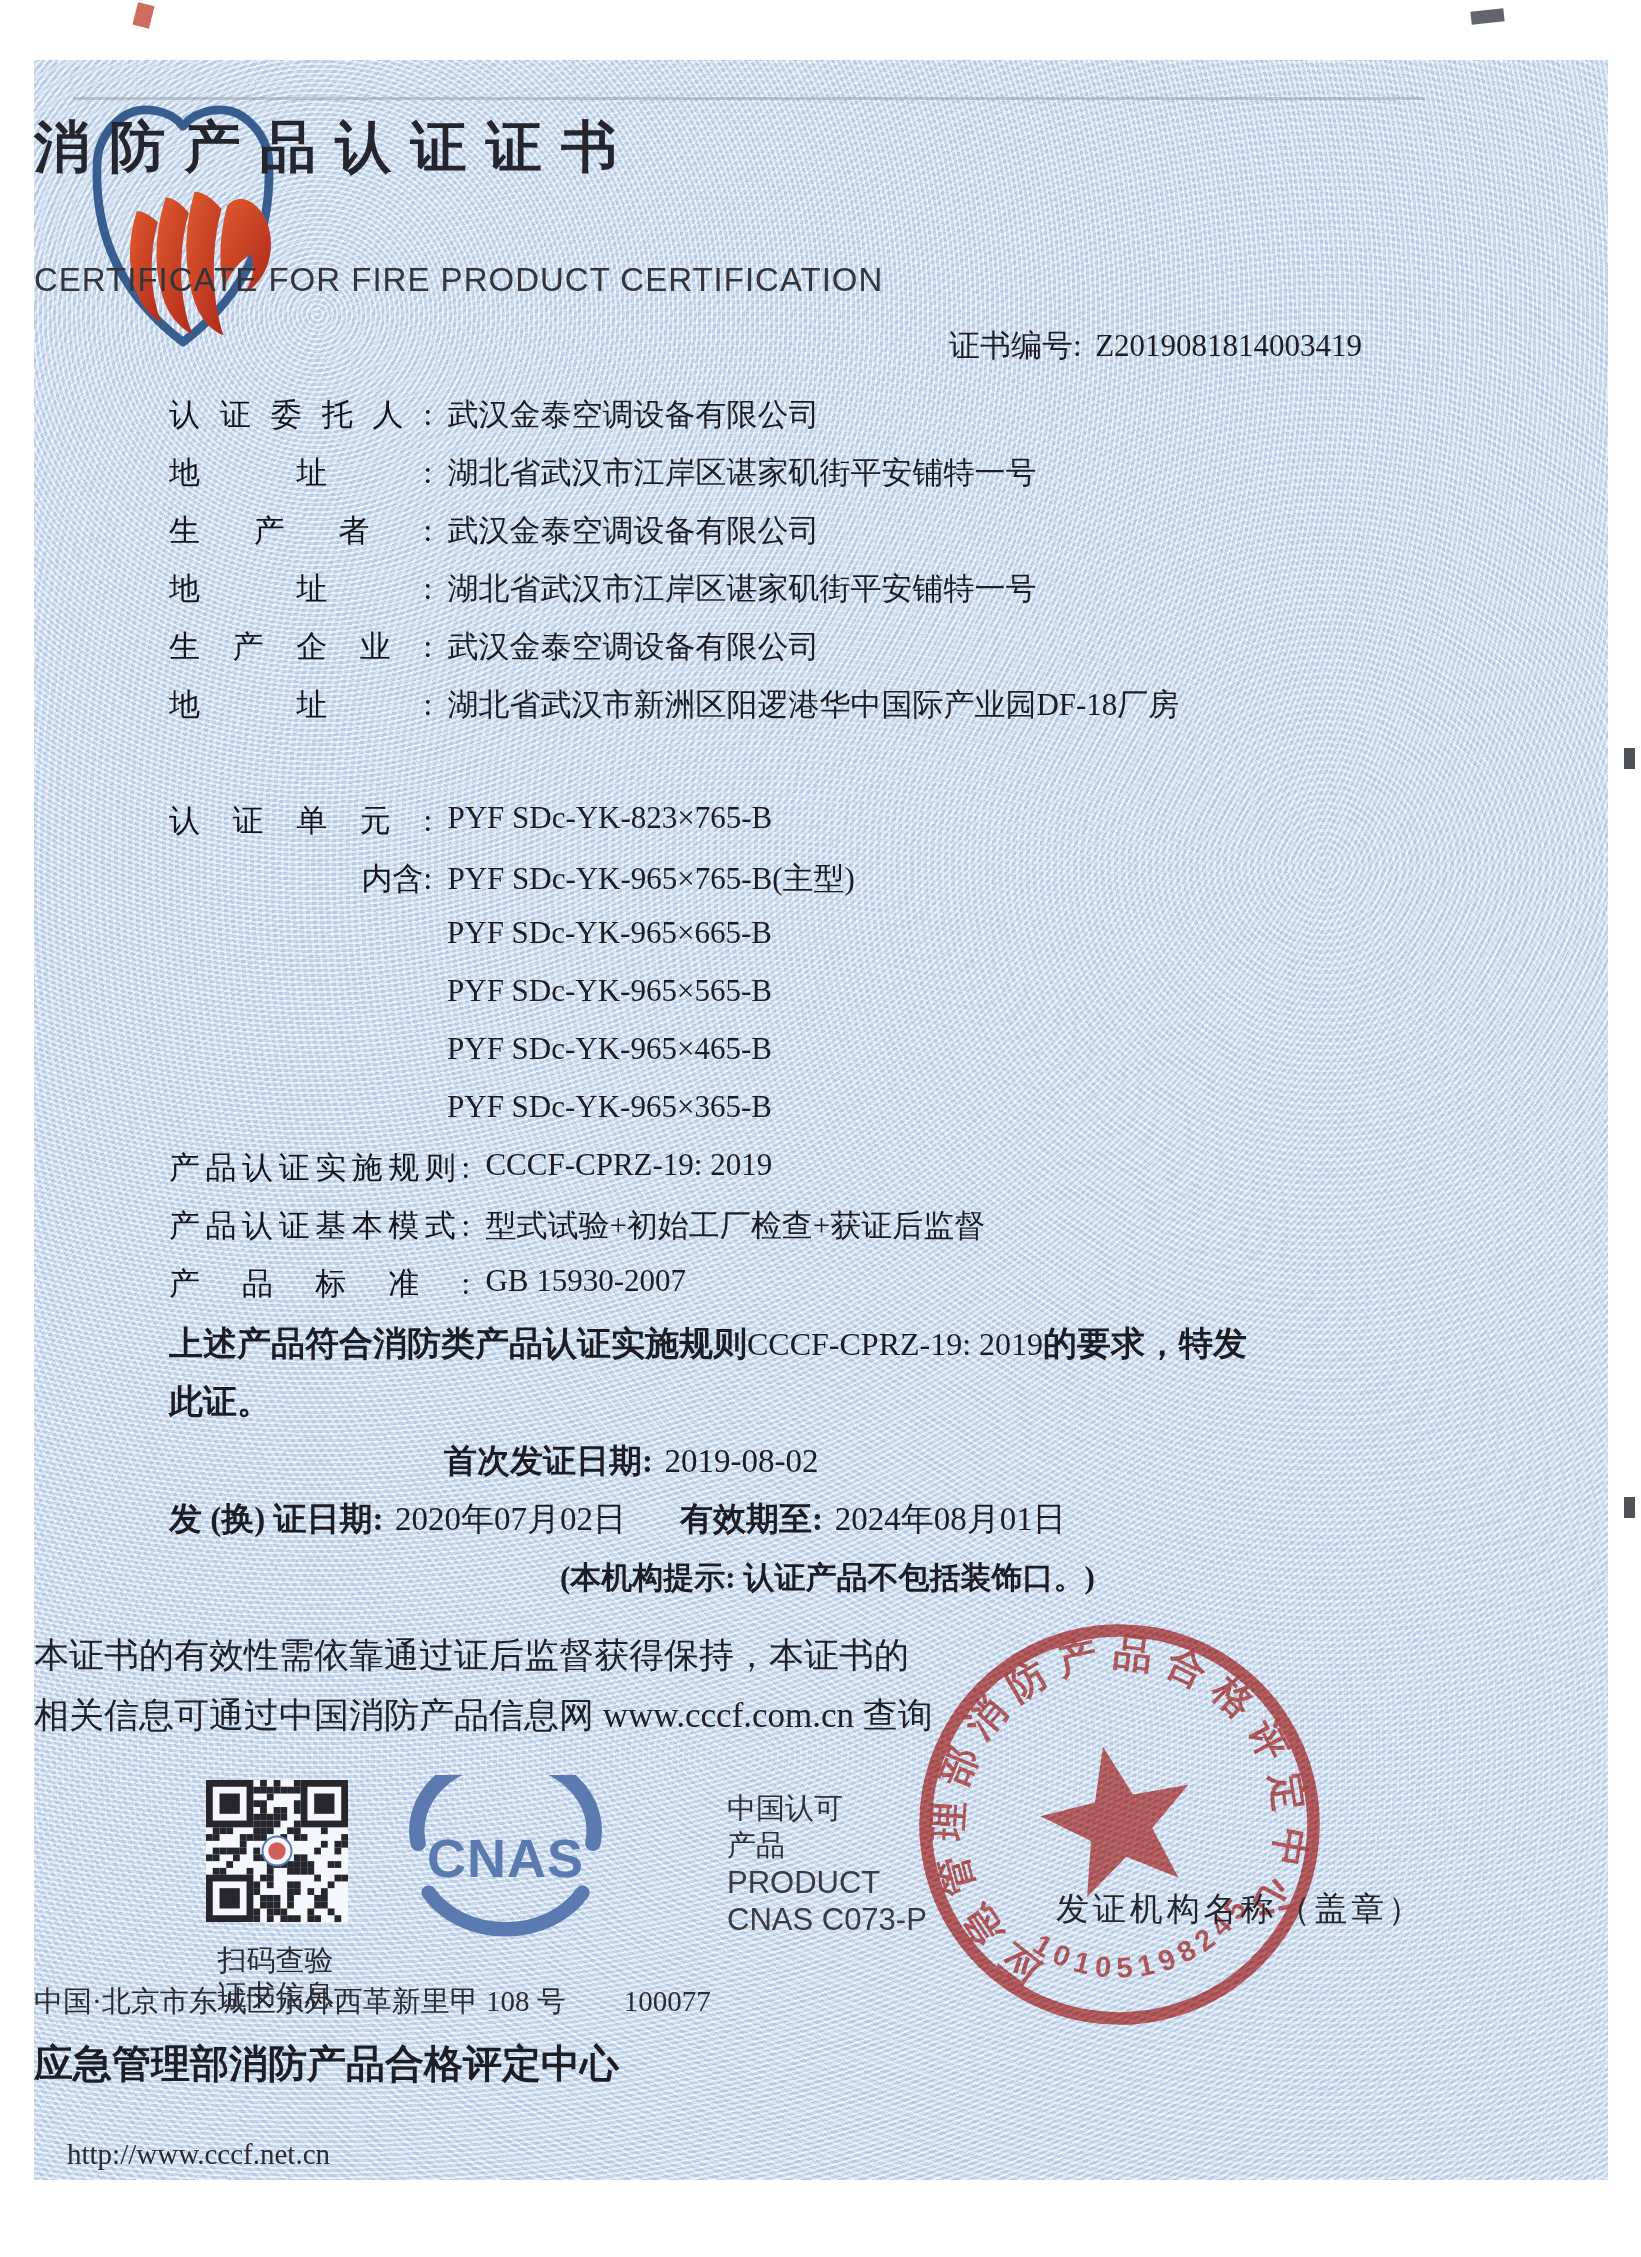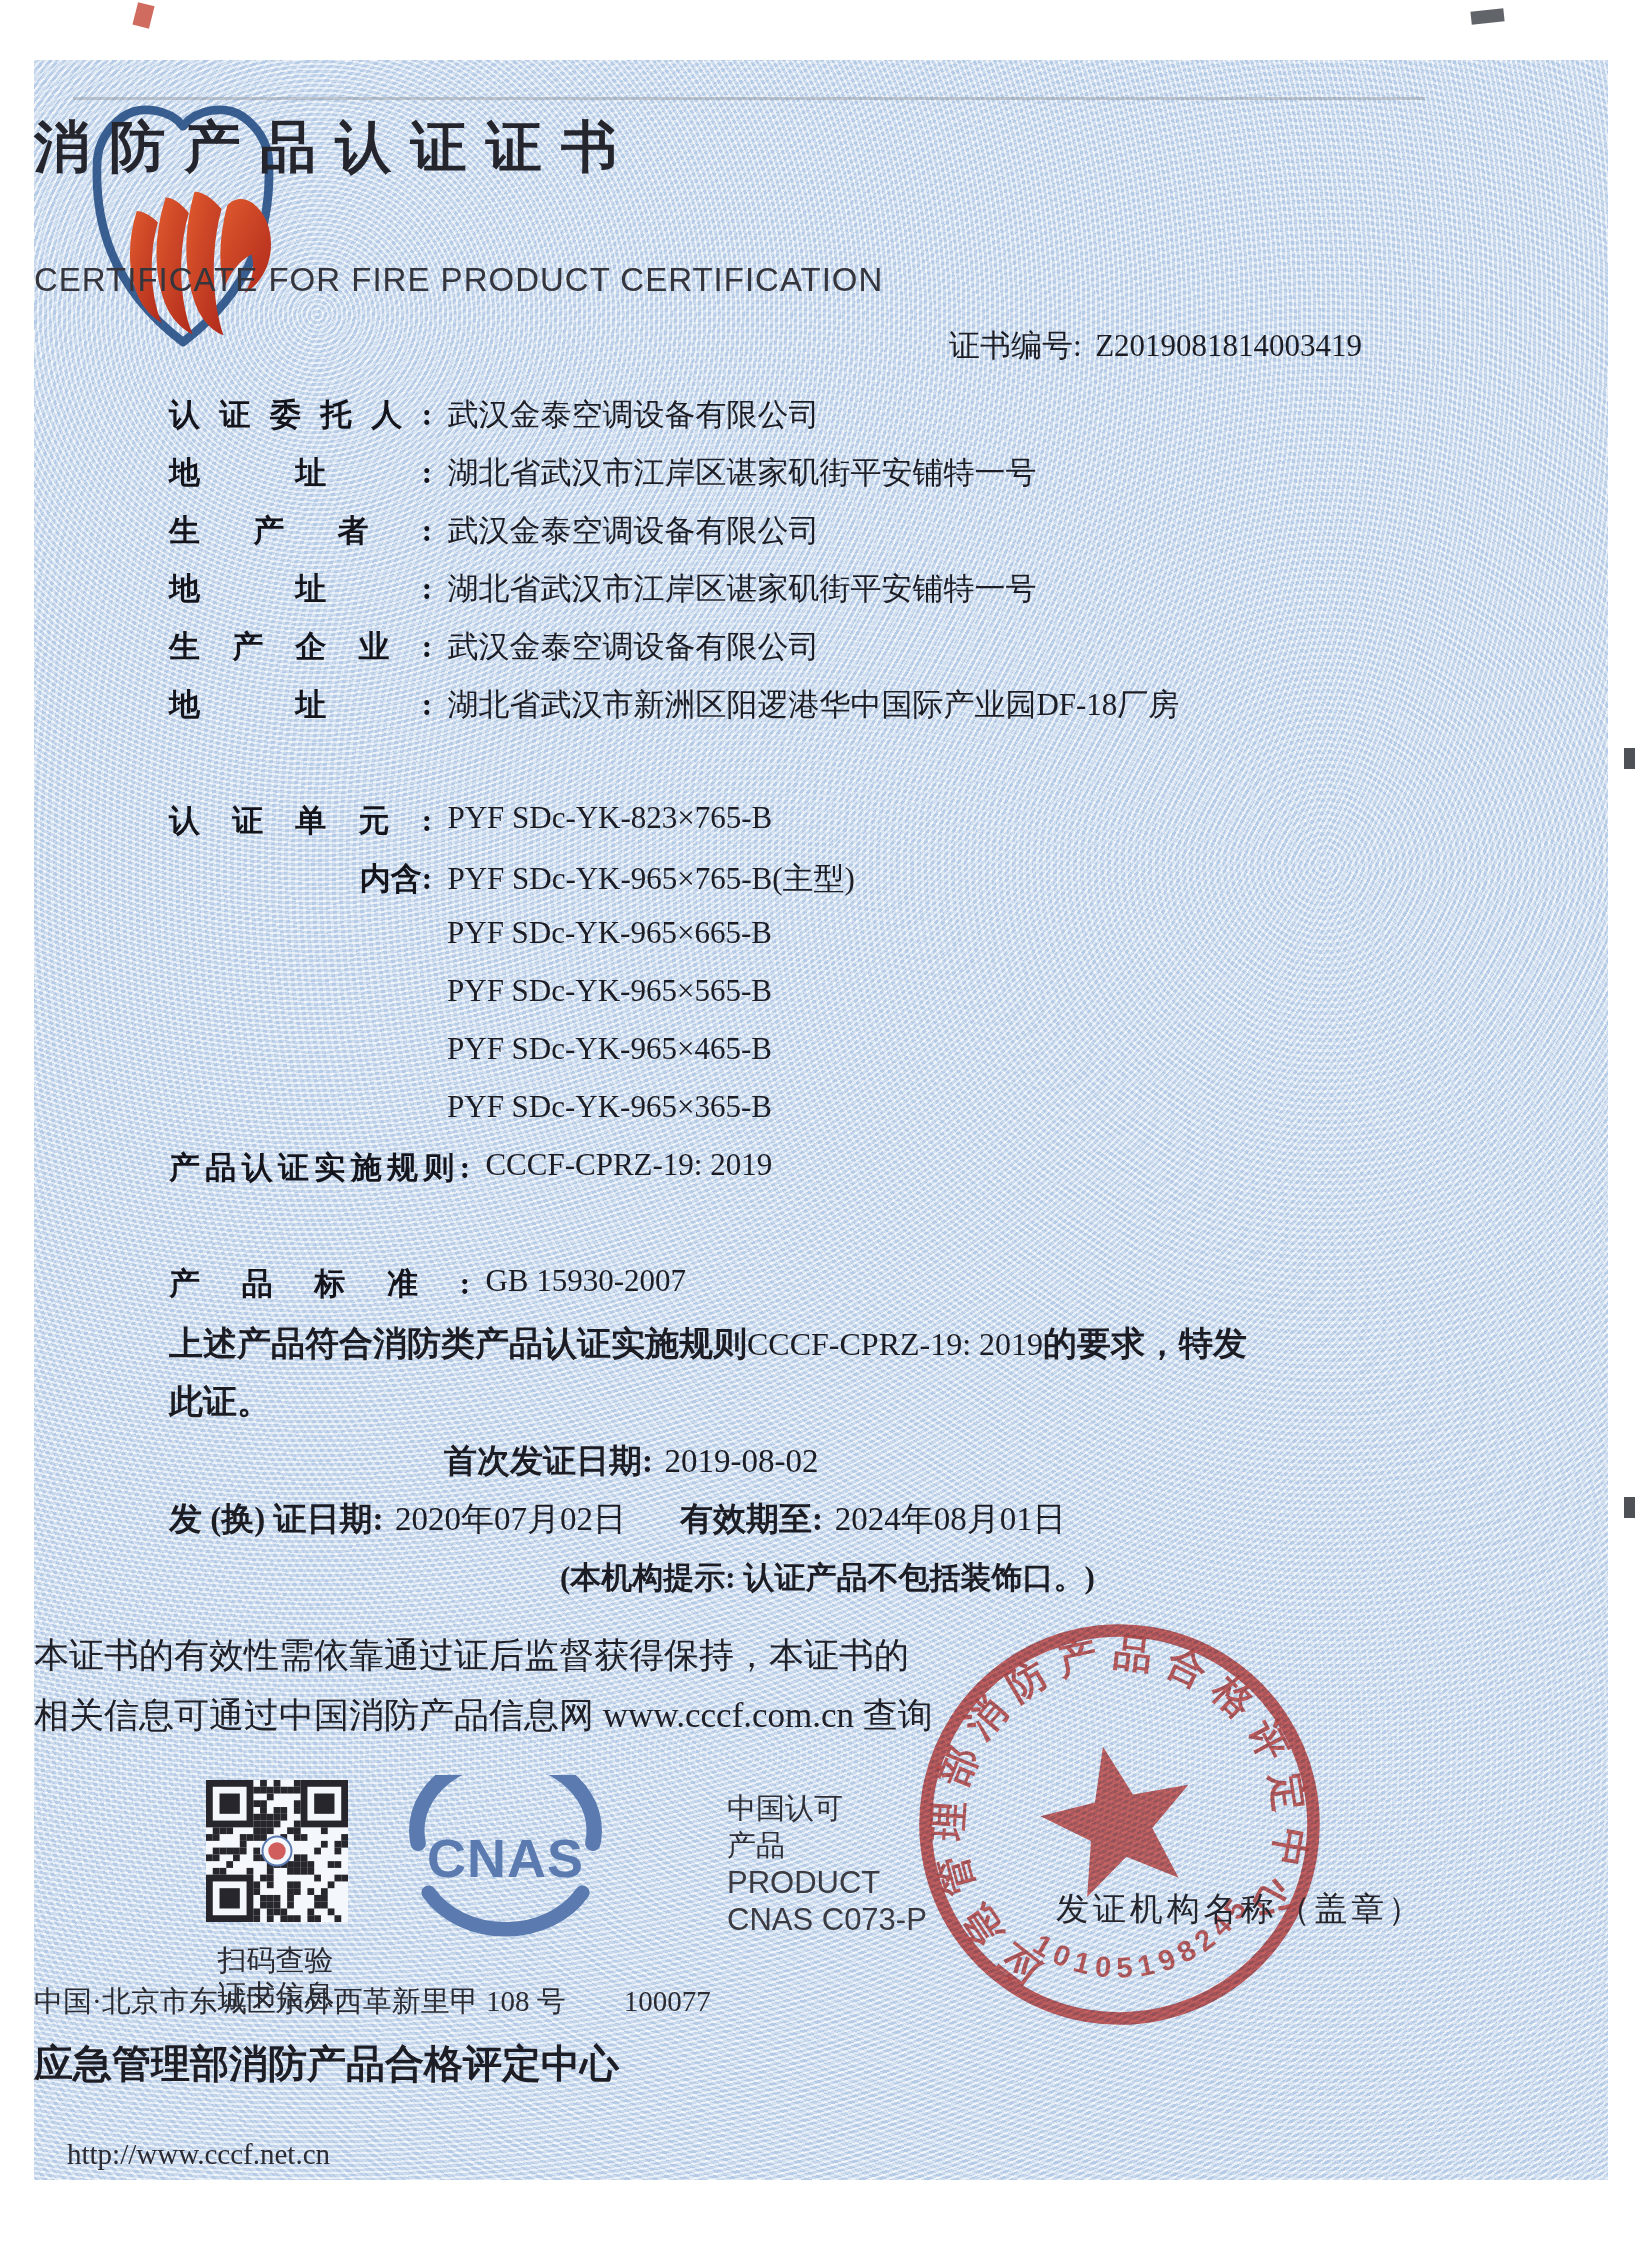--- a/index.html
+++ b/index.html
@@ -18,21 +18,21 @@
   .center-line{position:absolute;left:0;width:1323px;}
 
   .title{top:50px;font-size:56px;font-weight:700;letter-spacing:19.3px;color:#25252e;}
   .subtitle{top:201px;font-size:33px;letter-spacing:1px;color:#35353d;
             font-family:"Liberation Sans","DejaVu Sans",sans-serif;}
   .certno{left:915px;top:265px;font-size:31px;}
   .certno .num{margin-left:13.5px;font-family:"Liberation Serif","DejaVu Serif",serif;}
 
   .row{position:absolute;left:135px;font-size:31px;white-space:nowrap;}
   .lbl{display:inline-block;width:263px;text-align:justify;text-align-last:justify;
-       font-weight:700;color:#14141c;vertical-align:top;}
+       font-weight:400;color:#14141c;vertical-align:top;}
   .lbl.wide{width:301px;}
   .lbl.right{text-align:right;text-align-last:right;}
   .val{margin-left:15.4px;}
   .indent-val{position:absolute;left:413px;font-size:31px;white-space:nowrap;}
 
   .stmt{position:absolute;left:135px;font-size:34px;font-weight:700;white-space:nowrap;}
   .stmt .latin{font-weight:400;font-size:32px;}
   .dateline{position:absolute;font-size:33px;white-space:nowrap;}
   .dateline .dl{font-weight:700;}
   .dateline .dv{margin-left:11.6px;}
@@ -123,20 +123,23 @@
     <div class="row" style="top:798px;">
       <span class="lbl right">内含:</span><span class="val">PYF SDc-YK-965×765-B(主型)</span>
     </div>
     <div class="indent-val" style="top:855px;">PYF SDc-YK-965×665-B</div>
     <div class="indent-val" style="top:913px;">PYF SDc-YK-965×565-B</div>
     <div class="indent-val" style="top:971px;">PYF SDc-YK-965×465-B</div>
     <div class="indent-val" style="top:1029px;">PYF SDc-YK-965×365-B</div>
 
     <div class="row" style="top:1087px;">
       <span class="lbl wide">产品认证实施规则:</span><span class="val">CCCF-CPRZ-19: 2019</span>
+    </div>
+    <div class="row" style="top:1145px;">
+      <span class="lbl wide">产品认证基本模式:</span><span class="val">型式试验+初始工厂检查+获证后监督</span>
     </div>
     <div class="row" style="top:1203px;">
       <span class="lbl wide">产品标准:</span><span class="val">GB 15930-2007</span>
     </div>
 
     <div class="stmt" style="top:1261px;">
       <span>上述产品符合消防类产品认证实施规则</span><span class="latin">CCCF-CPRZ-19: 2019</span><span>的要求，特发</span>
     </div>
     <div class="stmt" style="top:1319px;">此证。</div>
 

